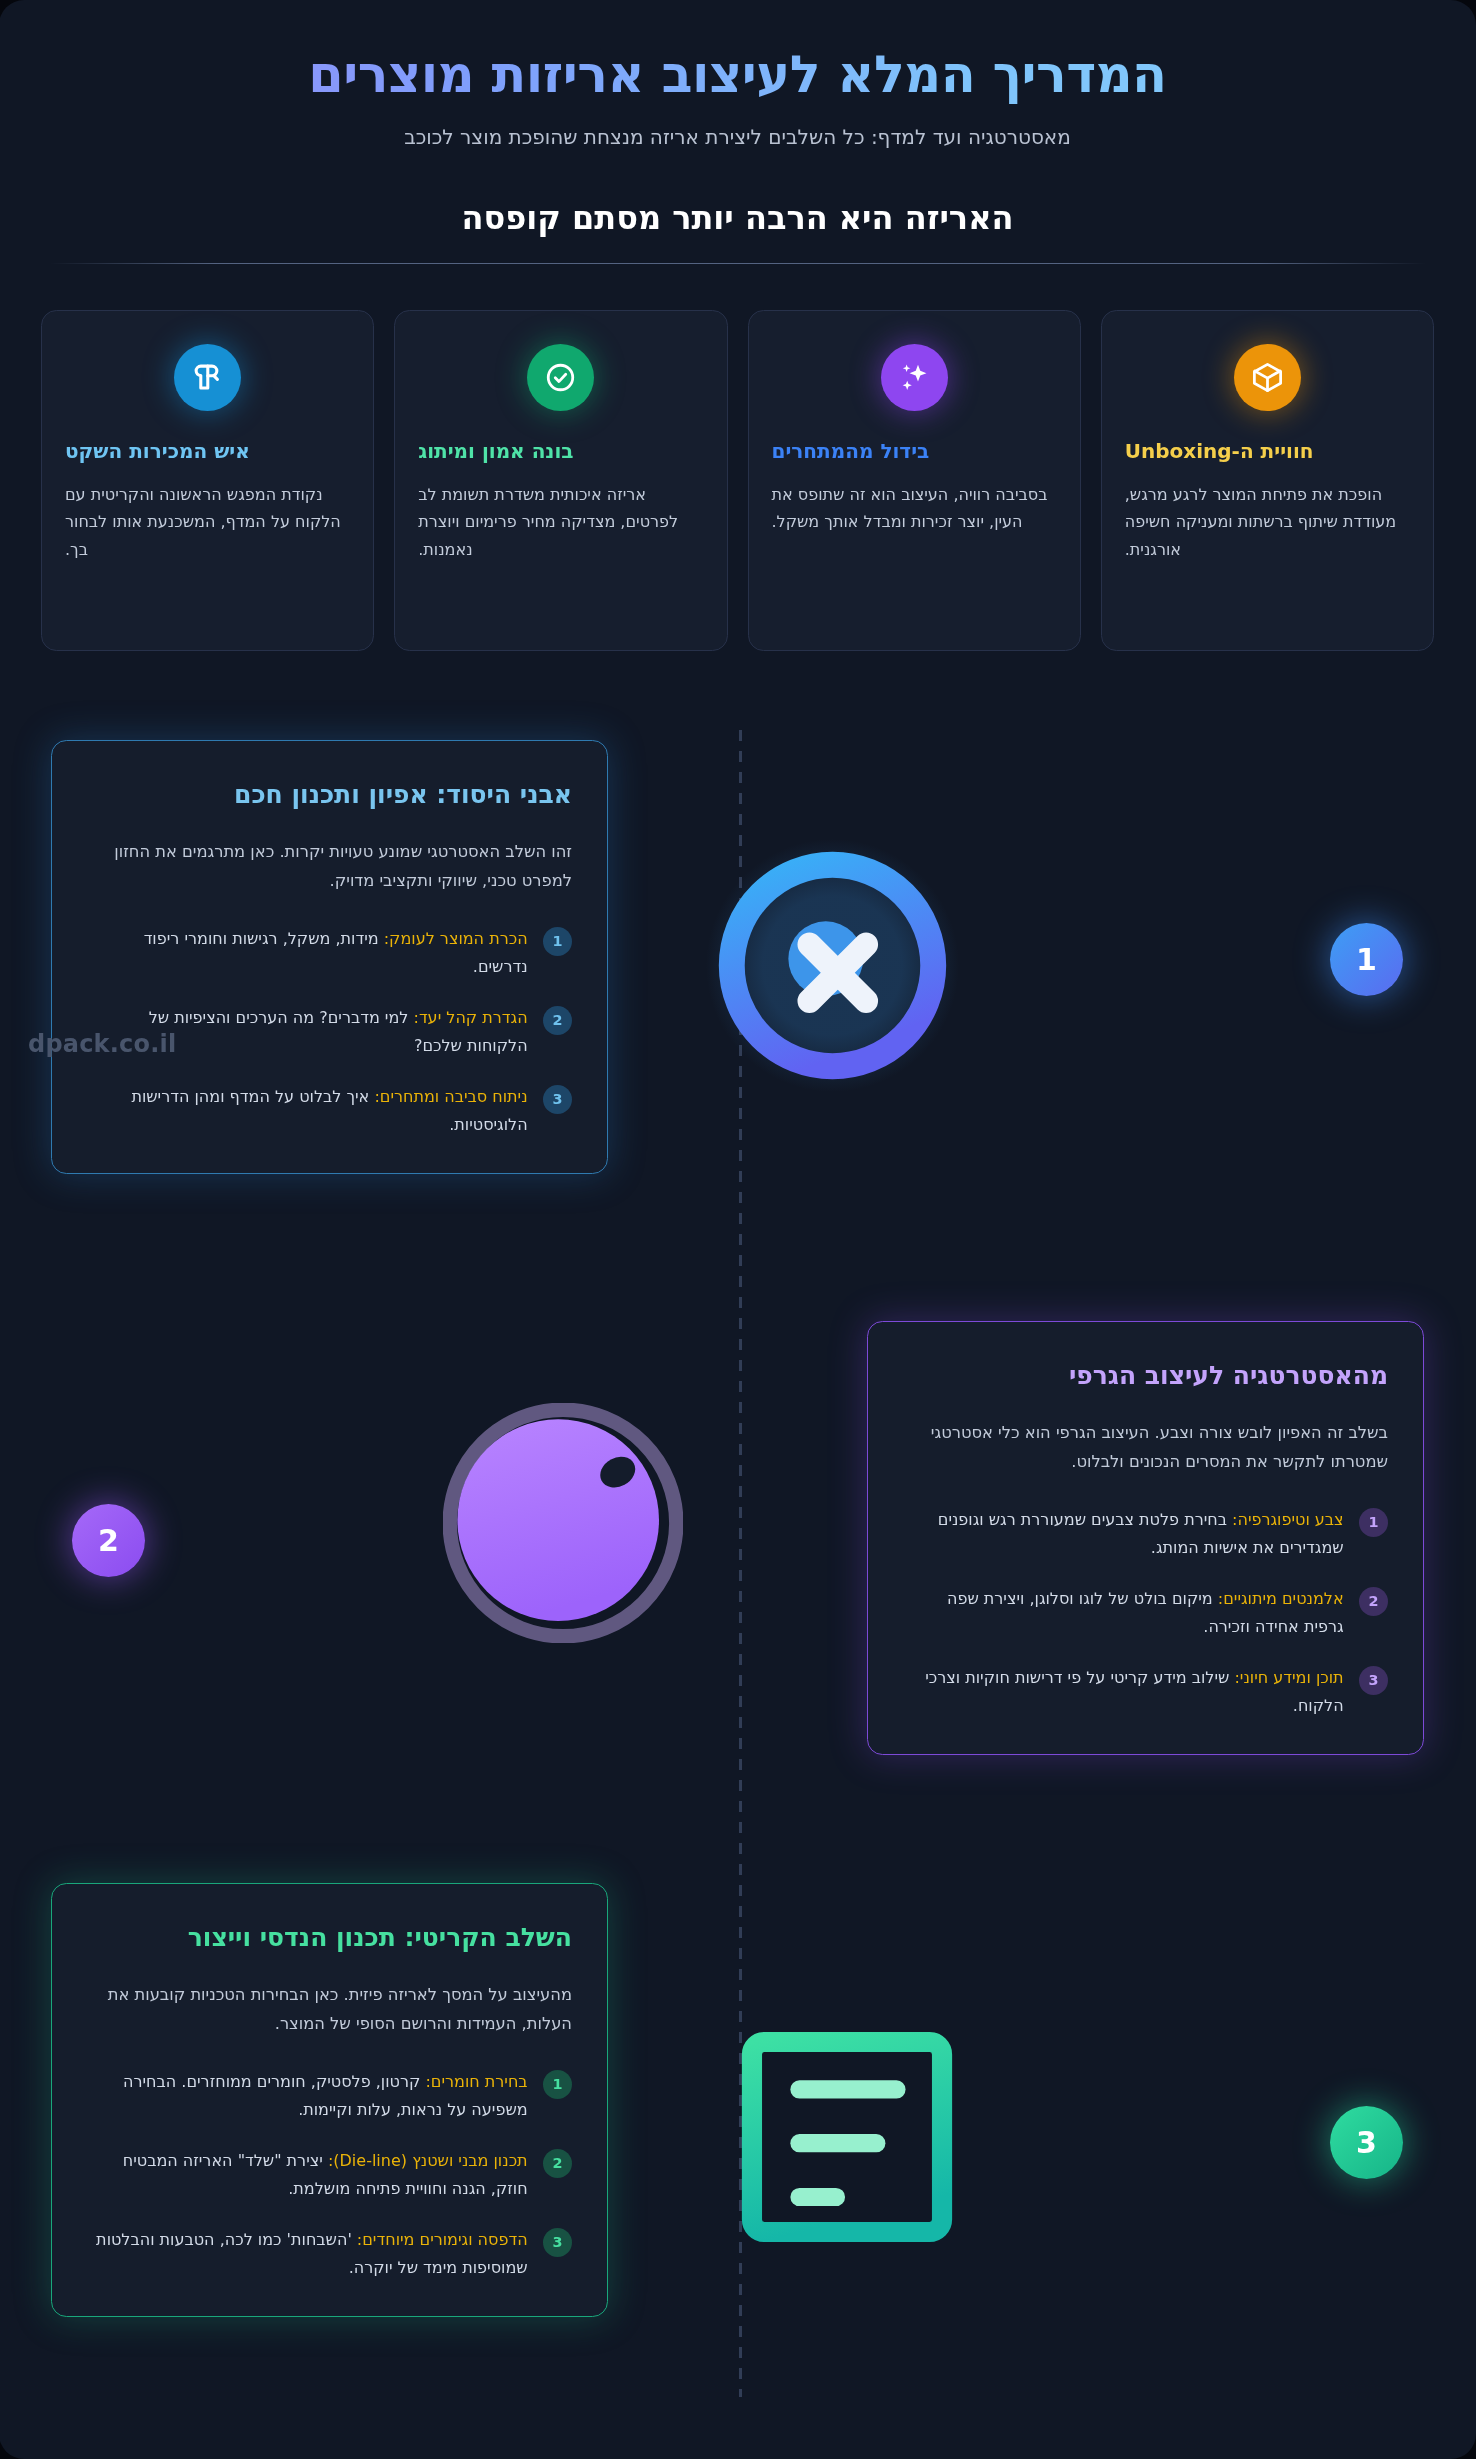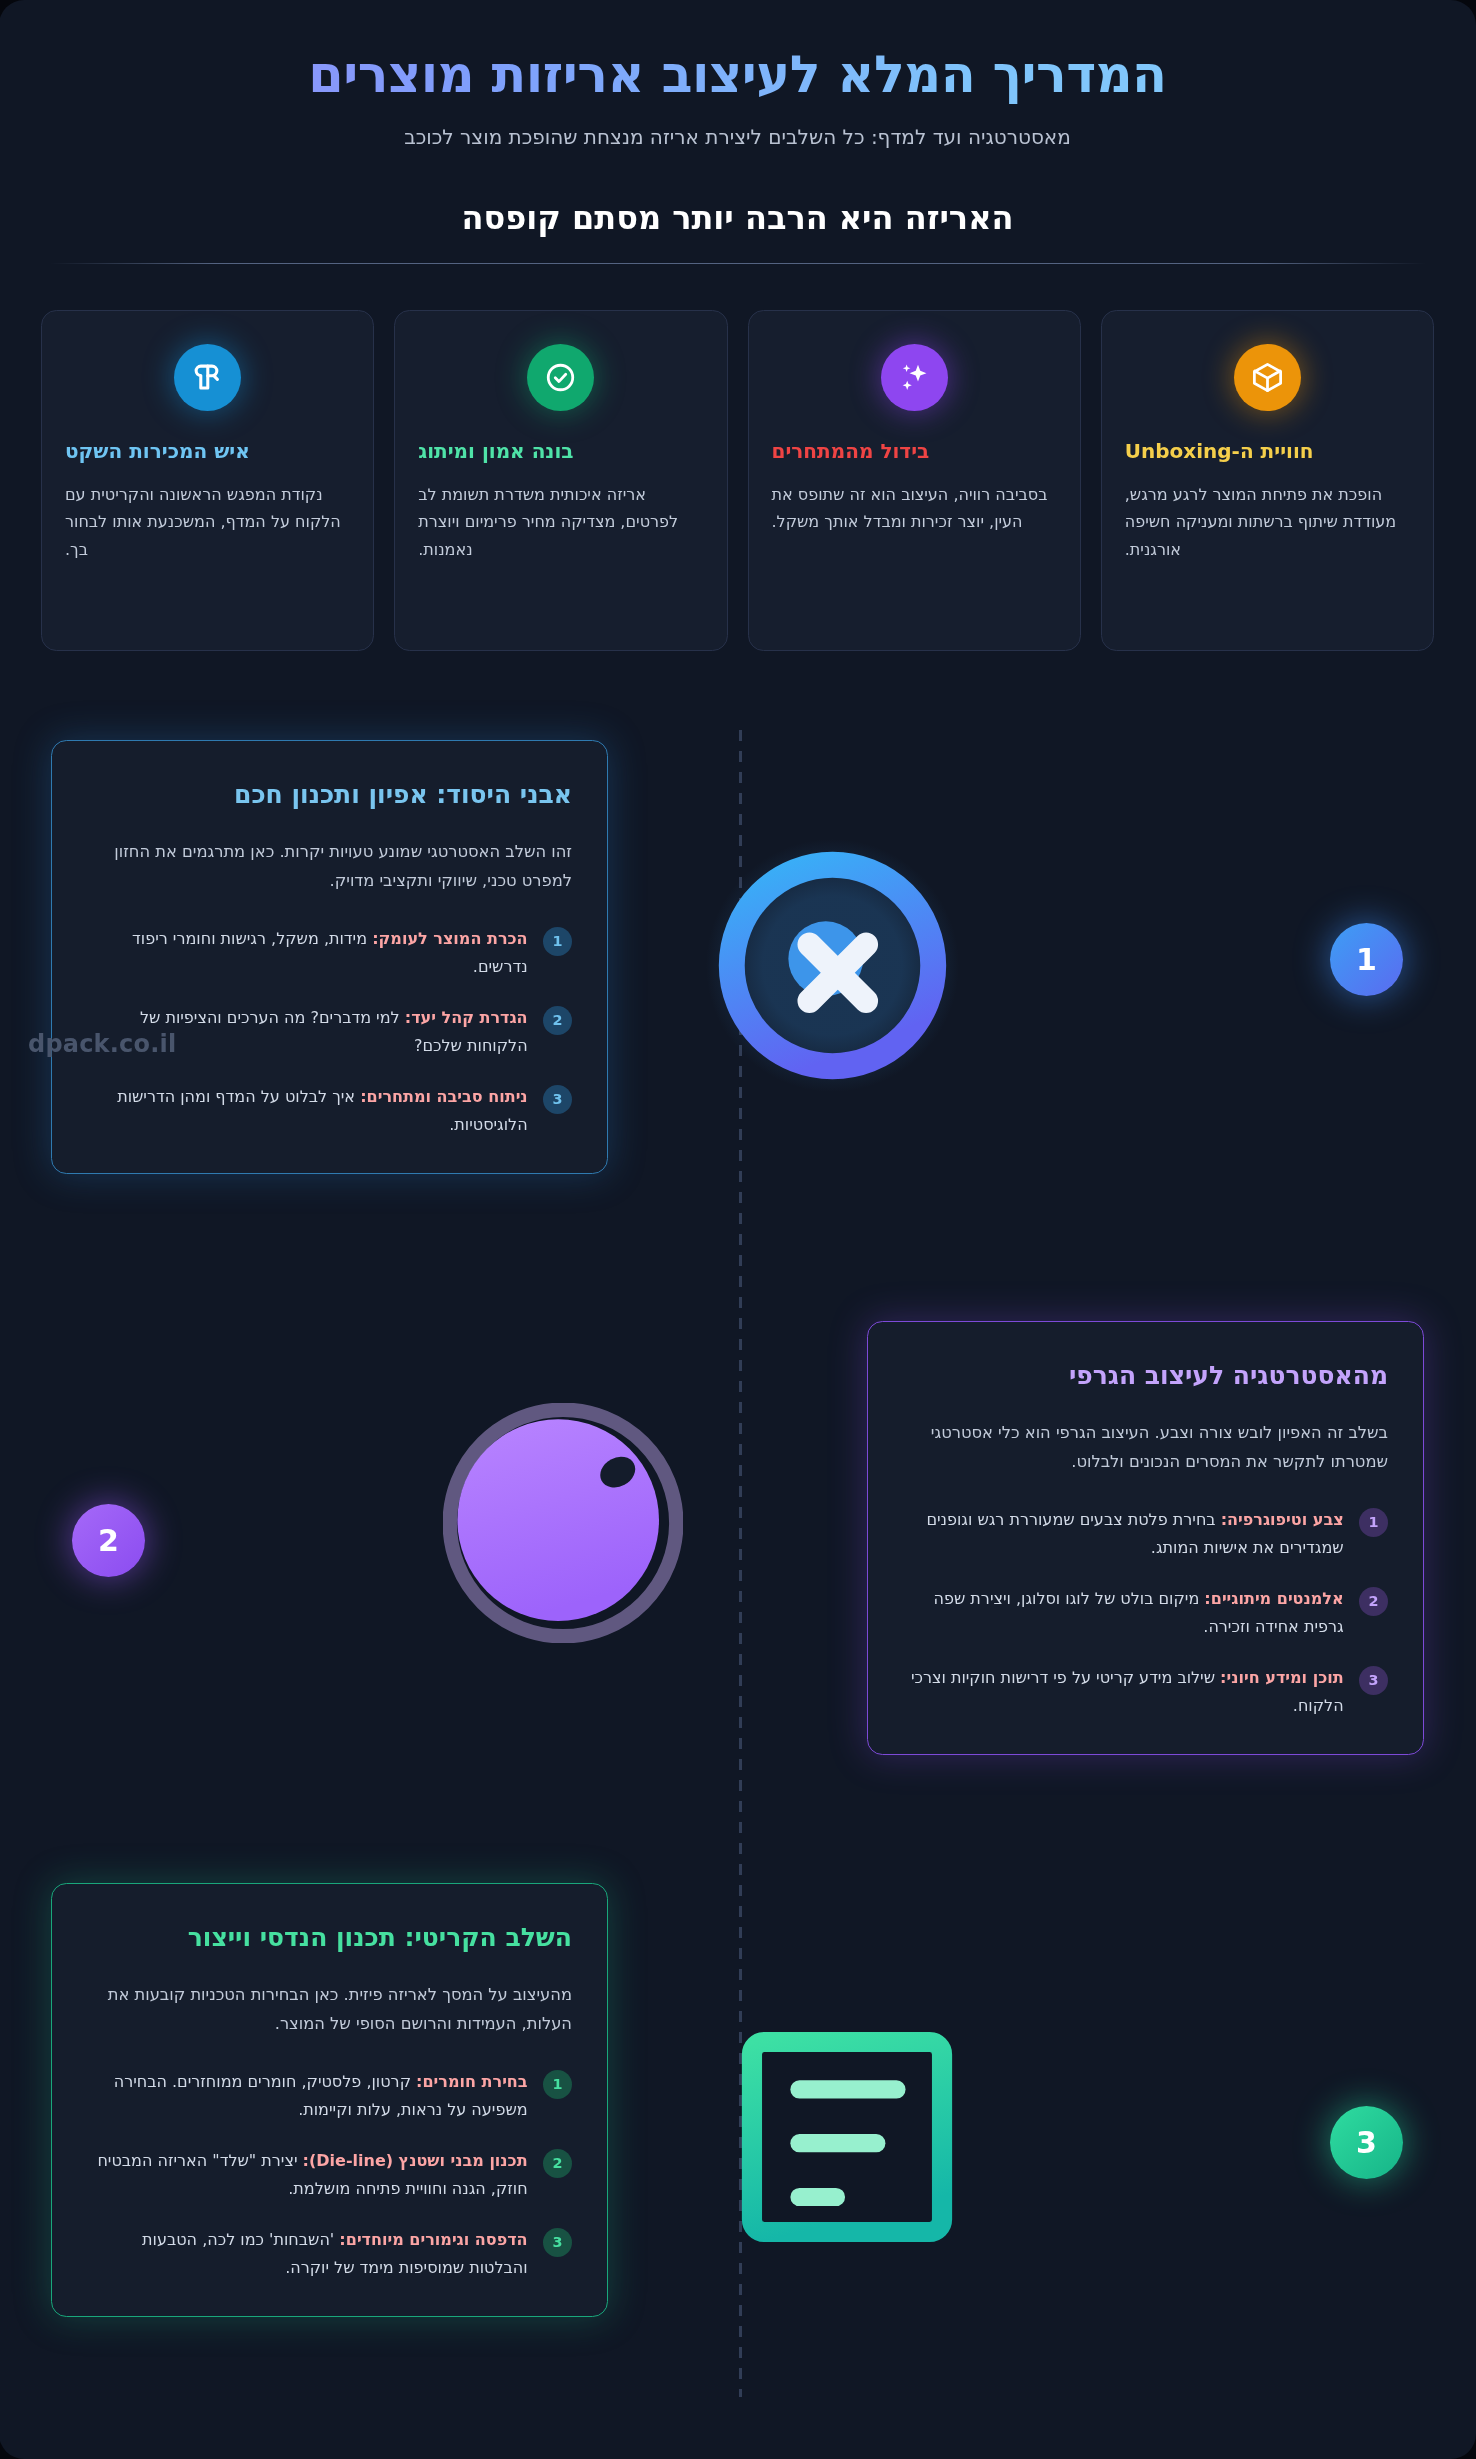--- a/index.html
+++ b/index.html
@@ -93,21 +93,21 @@
   .card-body {
     font-size: 16px;
     line-height: 1.72;
     color: #c3ccdb;
   }
   .ic-amber  { background:#ec9409; box-shadow:0 0 29px 2.9px rgba(236,148,9,.42); }
   .ic-purple { background:#8e46f0; box-shadow:0 0 29px 2.9px rgba(142,70,240,.42); }
   .ic-green  { background:#10a86e; box-shadow:0 0 29px 2.9px rgba(16,168,110,.42); }
   .ic-blue   { background:#1690d4; box-shadow:0 0 29px 2.9px rgba(22,144,212,.42); }
   .t-amber  { color:#f5cf4b; }
-  .t-purple { color:#ef4444; }
+  .t-purple { color:#3b82f6; }
   .t-green  { color:#4fe3a8; }
   .t-blue   { color:#6fc5f3; }
 
   
   .timeline {
     position: absolute;
     right: 734px;
     top: 730px;
     width: 2.9px;
     height: 1667px;
@@ -170,21 +170,21 @@
     margin-top: 1.9px;
   }
   .bullet-num.blue   { background:#1d4668; color:#6fc2ee; }
   .bullet-num.purple { background:#3d2f62; color:#c3a3fb; }
   .bullet-num.green  { background:#185243; color:#46e0a0; }
   .bullet-text {
     font-size: 16px;
     line-height: 1.72;
     color: #d3dbe8;
   }
-  .bullet-text b { color:#fca5a5; font-weight:700; }
+  .bullet-text b { color:#eab308; font-weight:400; }
 
   
   .step-badge {
     position: absolute;
     width: 73px;
     height: 73px;
     border-radius: 50%;
     display: flex;
     align-items: center;
     justify-content: center;

